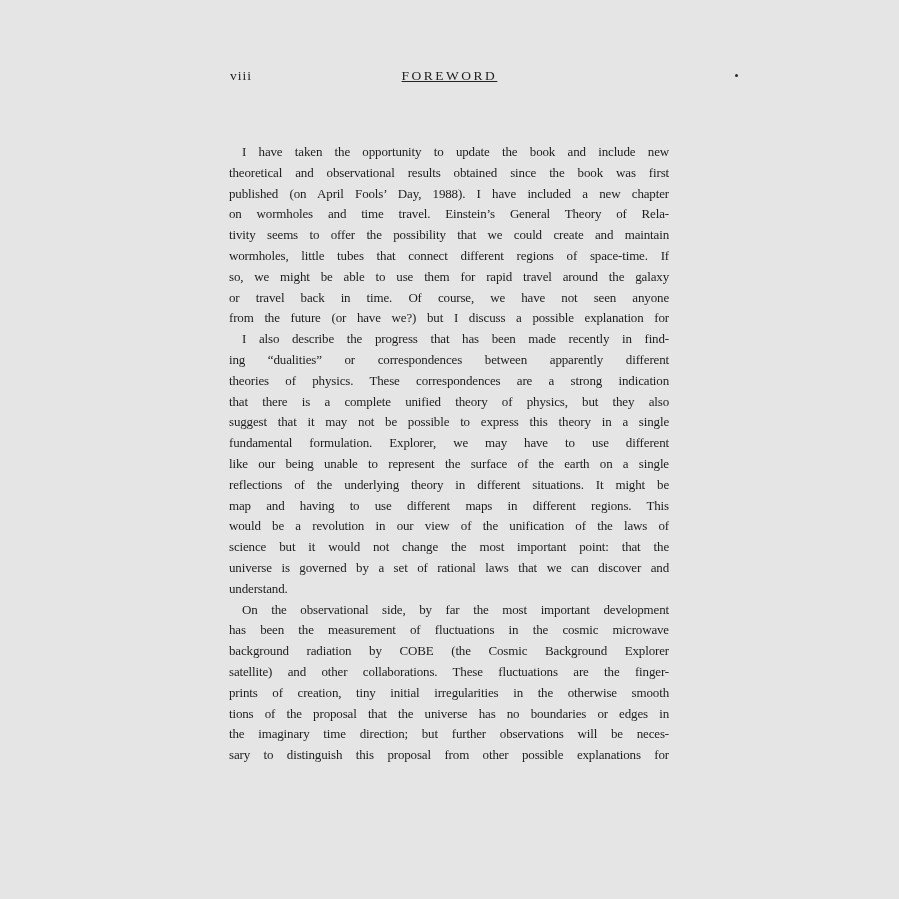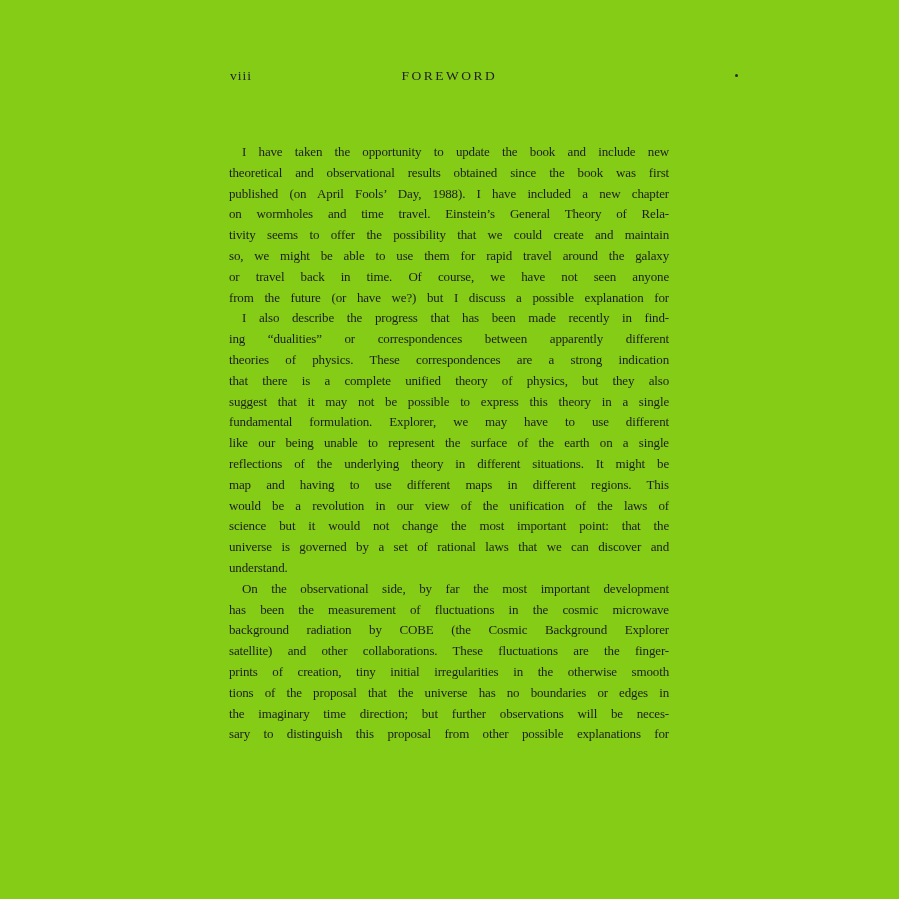--- a/index.html
+++ b/index.html
@@ -4,21 +4,21 @@
 <style>
   html, body {
     margin: 0;
     padding: 0;
     background: #ffffff;
   }
   .page {
     position: relative;
     width: 899px;
     height: 899px;
-    background: #84cc16;
+    background: #e5e5e5;
     overflow: hidden;
     font-family: "Liberation Serif", serif;
     color: #1d1d1d;
   }
   .running-header {
     position: absolute;
     left: 0;
     top: 68px;
     width: 899px;
     height: 18px;
@@ -33,20 +33,21 @@
   }
   .head-title {
     position: absolute;
     left: 0;
     right: 0;
     top: 0;
     text-align: center;
     font-size: 13.5px;
     letter-spacing: 2.5px;
     color: #222222;
+    text-decoration: underline;
   }
   .stray {
     position: absolute;
     left: 735px;
     top: 6px;
     width: 3px;
     height: 3px;
     background: #2a2a2a;
     border-radius: 50%;
     overflow: hidden;
@@ -89,20 +90,21 @@
     <span class="head-title">FOREWORD</span>
     <span class="stray"></span>
   </div>
   <div class="text-block">
       <div class="para">
         <div class="line first">I have taken the opportunity to update the book and include new</div>
         <div class="line">theoretical and observational results obtained since the book was first</div>
         <div class="line">published (on April Fools’ Day, 1988). I have included a new chapter</div>
         <div class="line">on wormholes and time travel. Einstein’s General Theory of Rela-</div>
         <div class="line">tivity seems to offer the possibility that we could create and maintain</div>
+        <div class="line">wormholes, little tubes that connect different regions of space-time. If</div>
         <div class="line">so, we might be able to use them for rapid travel around the galaxy</div>
         <div class="line">or travel back in time. Of course, we have not seen anyone</div>
         <div class="line">from the future (or have we?) but I discuss a possible explanation for</div>
       </div>
       <div class="para">
         <div class="line first">I also describe the progress that has been made recently in find-</div>
         <div class="line">ing “dualities” or correspondences between apparently different</div>
         <div class="line">theories of physics. These correspondences are a strong indication</div>
         <div class="line">that there is a complete unified theory of physics, but they also</div>
         <div class="line">suggest that it may not be possible to express this theory in a single</div>

